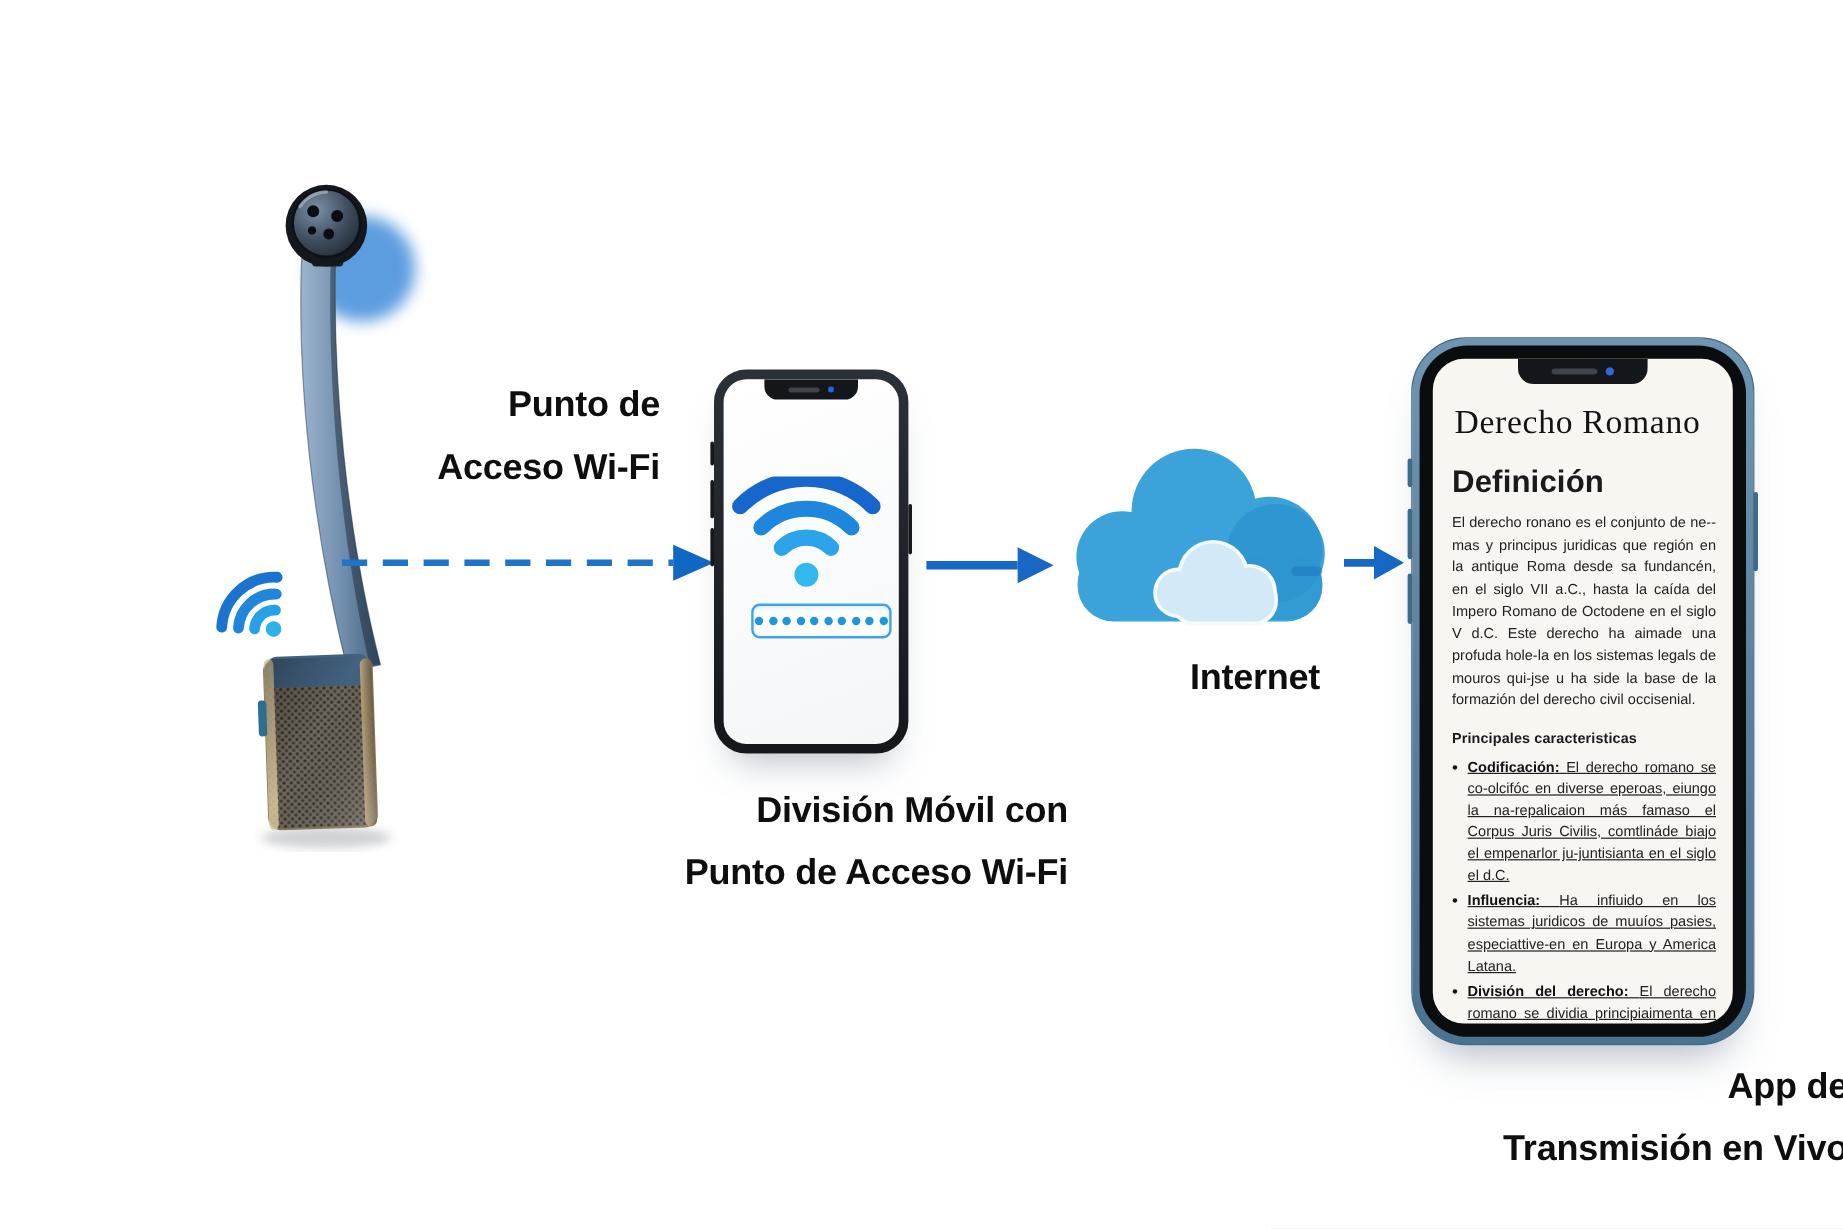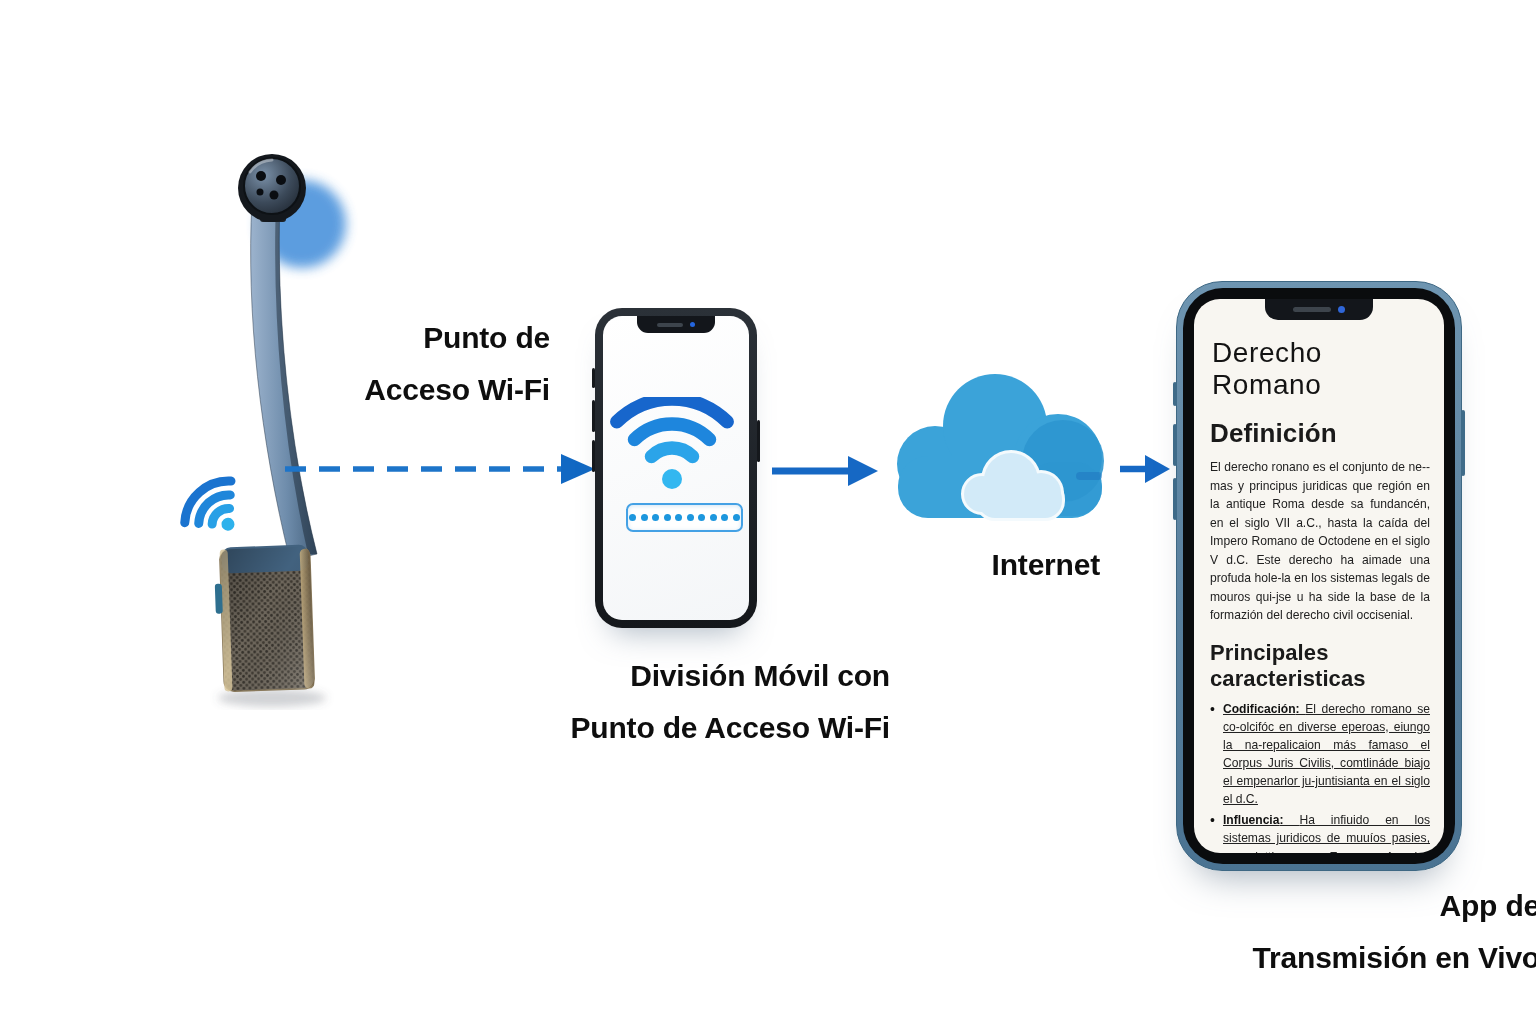--- a/index.html
+++ b/index.html
@@ -59,25 +59,25 @@
   .phone-app .screen {
     position:relative; width:100%; height:100%; background:#f8f6f1;
     border-radius:26px; overflow:hidden; padding:26px 14px 0 16px;
   }
   .phone-app .notch { width:108px; height:21px; border-radius:0 0 13px 13px; }
   .phone-app .speaker { width:38px; height:5px; }
   .phone-app .cam-dot { width:7px; height:7px; background:#2f66d8; }
   .side-btn-blue { position:absolute; background:#3f6b89; border-radius:2px; width:4px; }
 
   .app-title {
-    font-family:Liberation Sans, sans-serif; font-weight:400;
+    font-family:Liberation Serif, serif; font-weight:400;
     font-size:28px; color:#131313; letter-spacing:.6px; margin:12px 0 0 2px;
   }
   .app-h2 { font-size:26px; font-weight:700; color:#1a1a1a; margin:17px 0 9px; letter-spacing:.1px; }
-  .app-h3 { font-size:22px; font-weight:700; color:#1a1a1a; margin:15px 0 8px; letter-spacing:.1px; }
+  .app-h3 { font-size:12px; font-weight:700; color:#1a1a1a; margin:15px 0 8px; letter-spacing:.1px; }
   .app-p  { font-size:12.1px; line-height:1.53; color:#212121; text-align:justify; }
   .app-ul { list-style:none; margin-top:2px; }
   .app-ul li {
     position:relative; padding-left:13px; margin-bottom:3px;
     font-size:12.1px; line-height:1.5; color:#212121; text-align:justify;text-decoration:underline;
   }
   .app-ul li::before { content:"\2022"; position:absolute; left:0; top:-1px; font-size:14px; color:#111; }
   .app-ul .term { font-weight:700; color:#111; }
   .app-ul .term::after { content:": "; font-weight:700; }
 </style>

